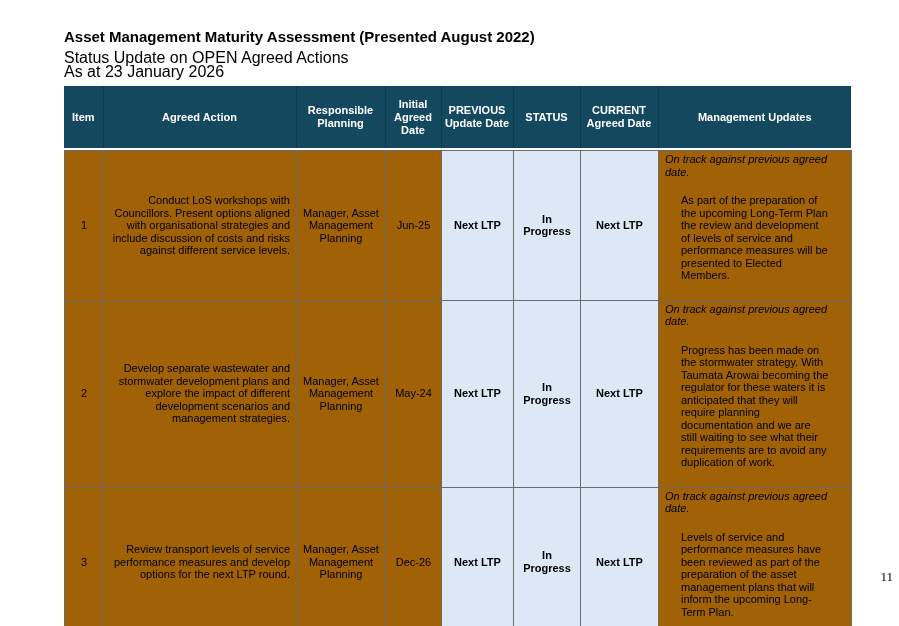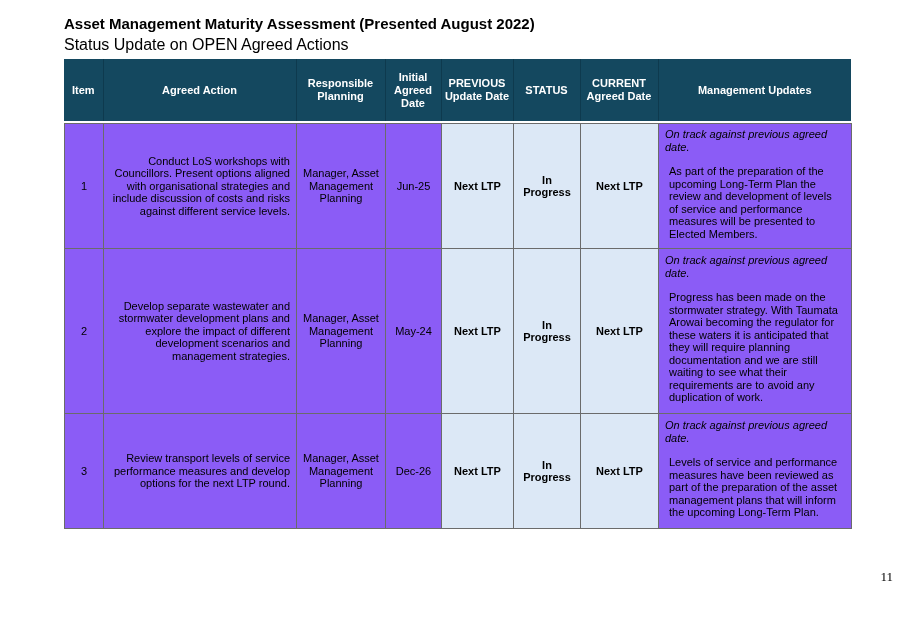--- a/index.html
+++ b/index.html
@@ -8,21 +8,21 @@
     width: 899px; height: 626px;
     background: #ffffff;
     font-family: "Liberation Sans", sans-serif;
     color: #000;
     position: relative;
     overflow: hidden;
   }
   .doc { padding: 15px 48px 0 64px; }
   .doc-title {
     font-size: 15px; font-weight: bold;
-    margin: 0 0 5px 0; line-height: 18px;
+    margin: 13px 0 5px 0; line-height: 18px;
   }
   .doc-sub { font-size: 16px; line-height: 14px; }
 
   .header-table, .body-table {
     table-layout: fixed; border-collapse: collapse;
     width: 787px;
   }
   .header-table { margin-top: 7px; }
   .header-table th {
     background: var(--header-bg, #14485F);
@@ -31,48 +31,49 @@
     text-align: center; vertical-align: middle;
     height: 62px; padding: 2px 3px; line-height: 13px;
   }
   .header-table th + th { border-left: 1px solid #0e3a4e; }
 
   .body-table { margin-top: 2px; }
   .body-table td {
     border: 1px solid var(--border, #6b6b6b);
     font-size: 11px; line-height: 12.5px;
     padding: 2px 6px; vertical-align: middle;
-    background: #8b5cf6;
+    background: #a16207;
   }
   tr.r1 { height: 125px; }
   tr.r2 { height: 165px; }
   tr.r3 { height: 115px; }
 
   .c-item, .c-officer, .c-date { text-align: center; margin-left: 28px; }
   .c-action { text-align: right; padding: 2px 7px; }
   .c-hl {
     text-align: center; font-weight: bold;
     background: var(--highlight-bg, #DCE8F6) !important;
   }
   .c-updates { vertical-align: top; text-align: left; padding-top: 4px; }
   .c-updates .note { font-style: italic; margin: 0 0 12px 0; }
-  .c-updates .detail { margin: 4px; }
+  .c-updates .detail { margin: 16px; }
 
   .page-number {
     position: absolute; right: 6px; top: 569px;
     font-family: "Liberation Serif", serif;
     font-size: 13px;
   }
 </style>
 </head>
 <body>
 
 <div class="doc">
   <h1 class="doc-title">Asset Management Maturity Assessment (Presented August 2022)</h1>
   <div class="doc-sub">Status Update on OPEN Agreed Actions</div>
+  <div class="doc-sub">As at 23 January 2026</div>
 
   <table class="header-table">
     <colgroup>
       <col style="width:39px">
         <col style="width:193px">
         <col style="width:89px">
         <col style="width:56px">
       <col style="width:72px">
         <col style="width:67px">
         <col style="width:78px">

